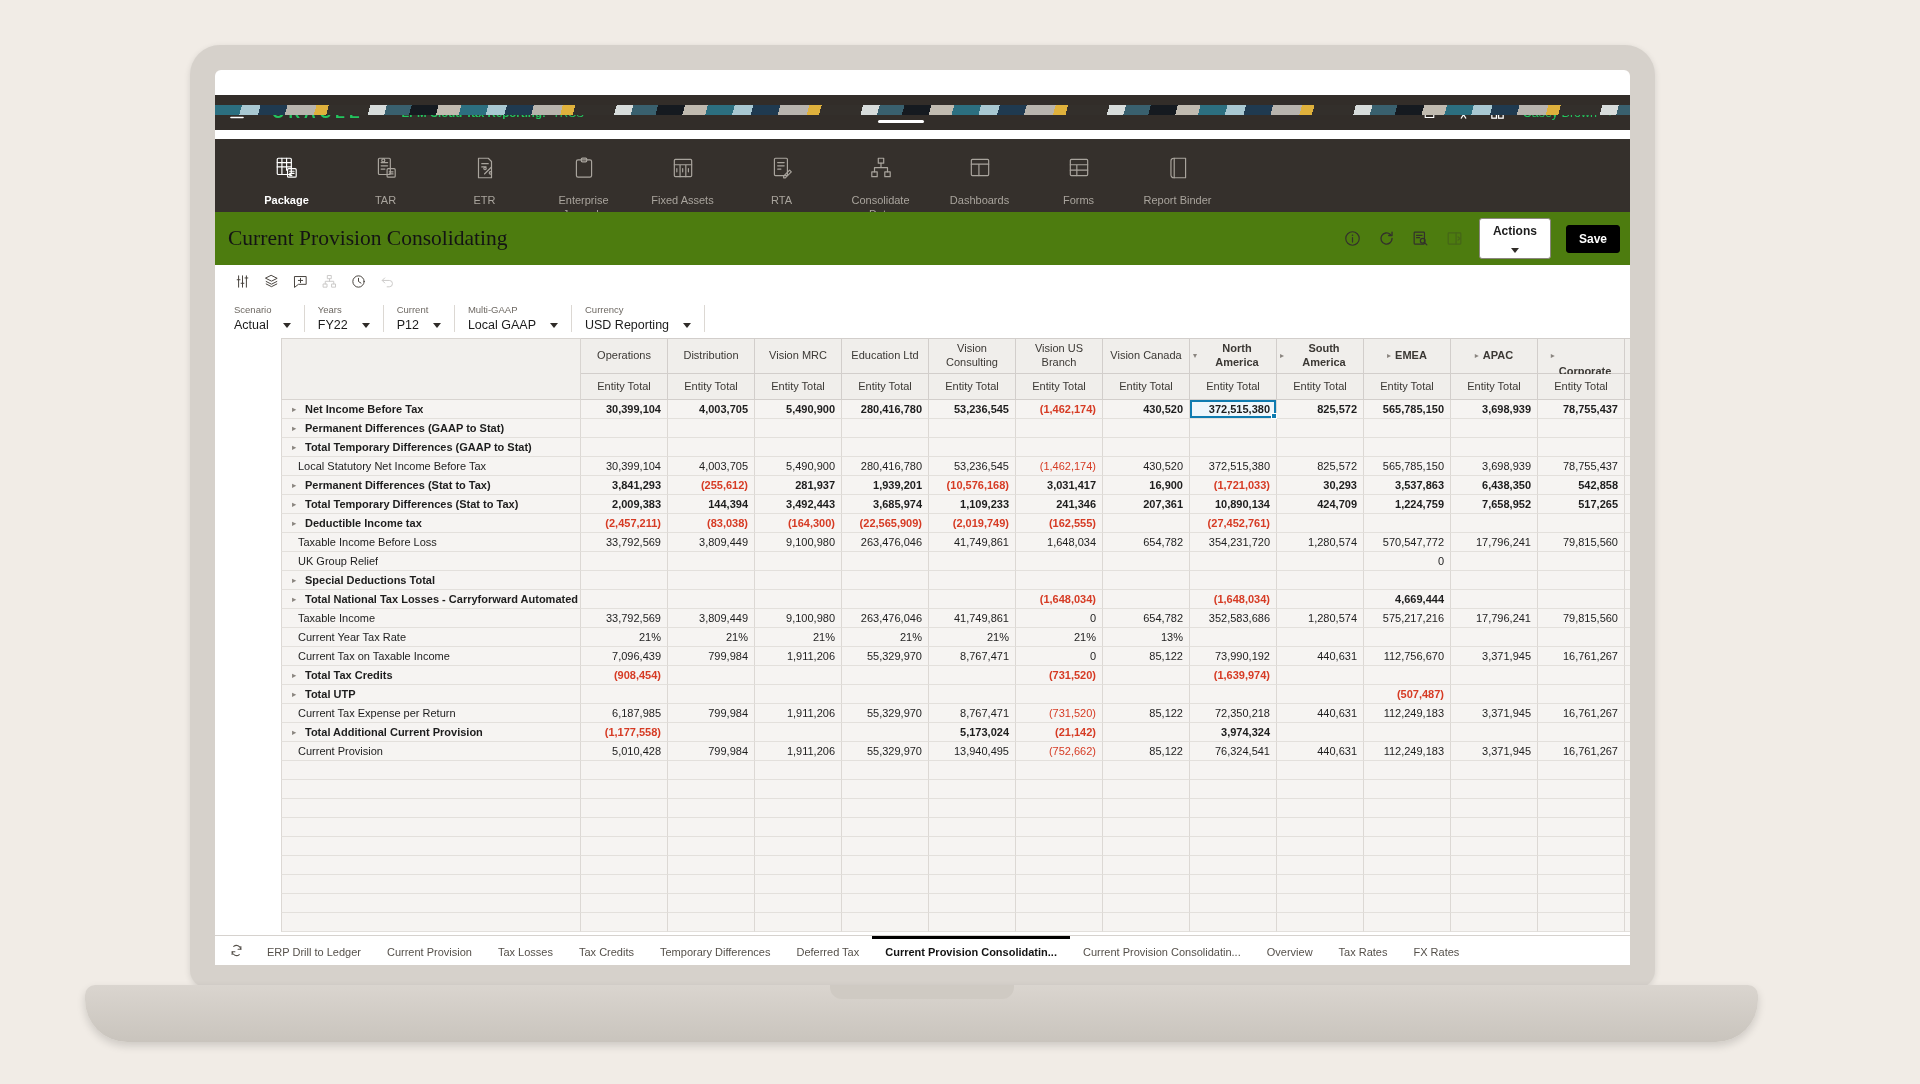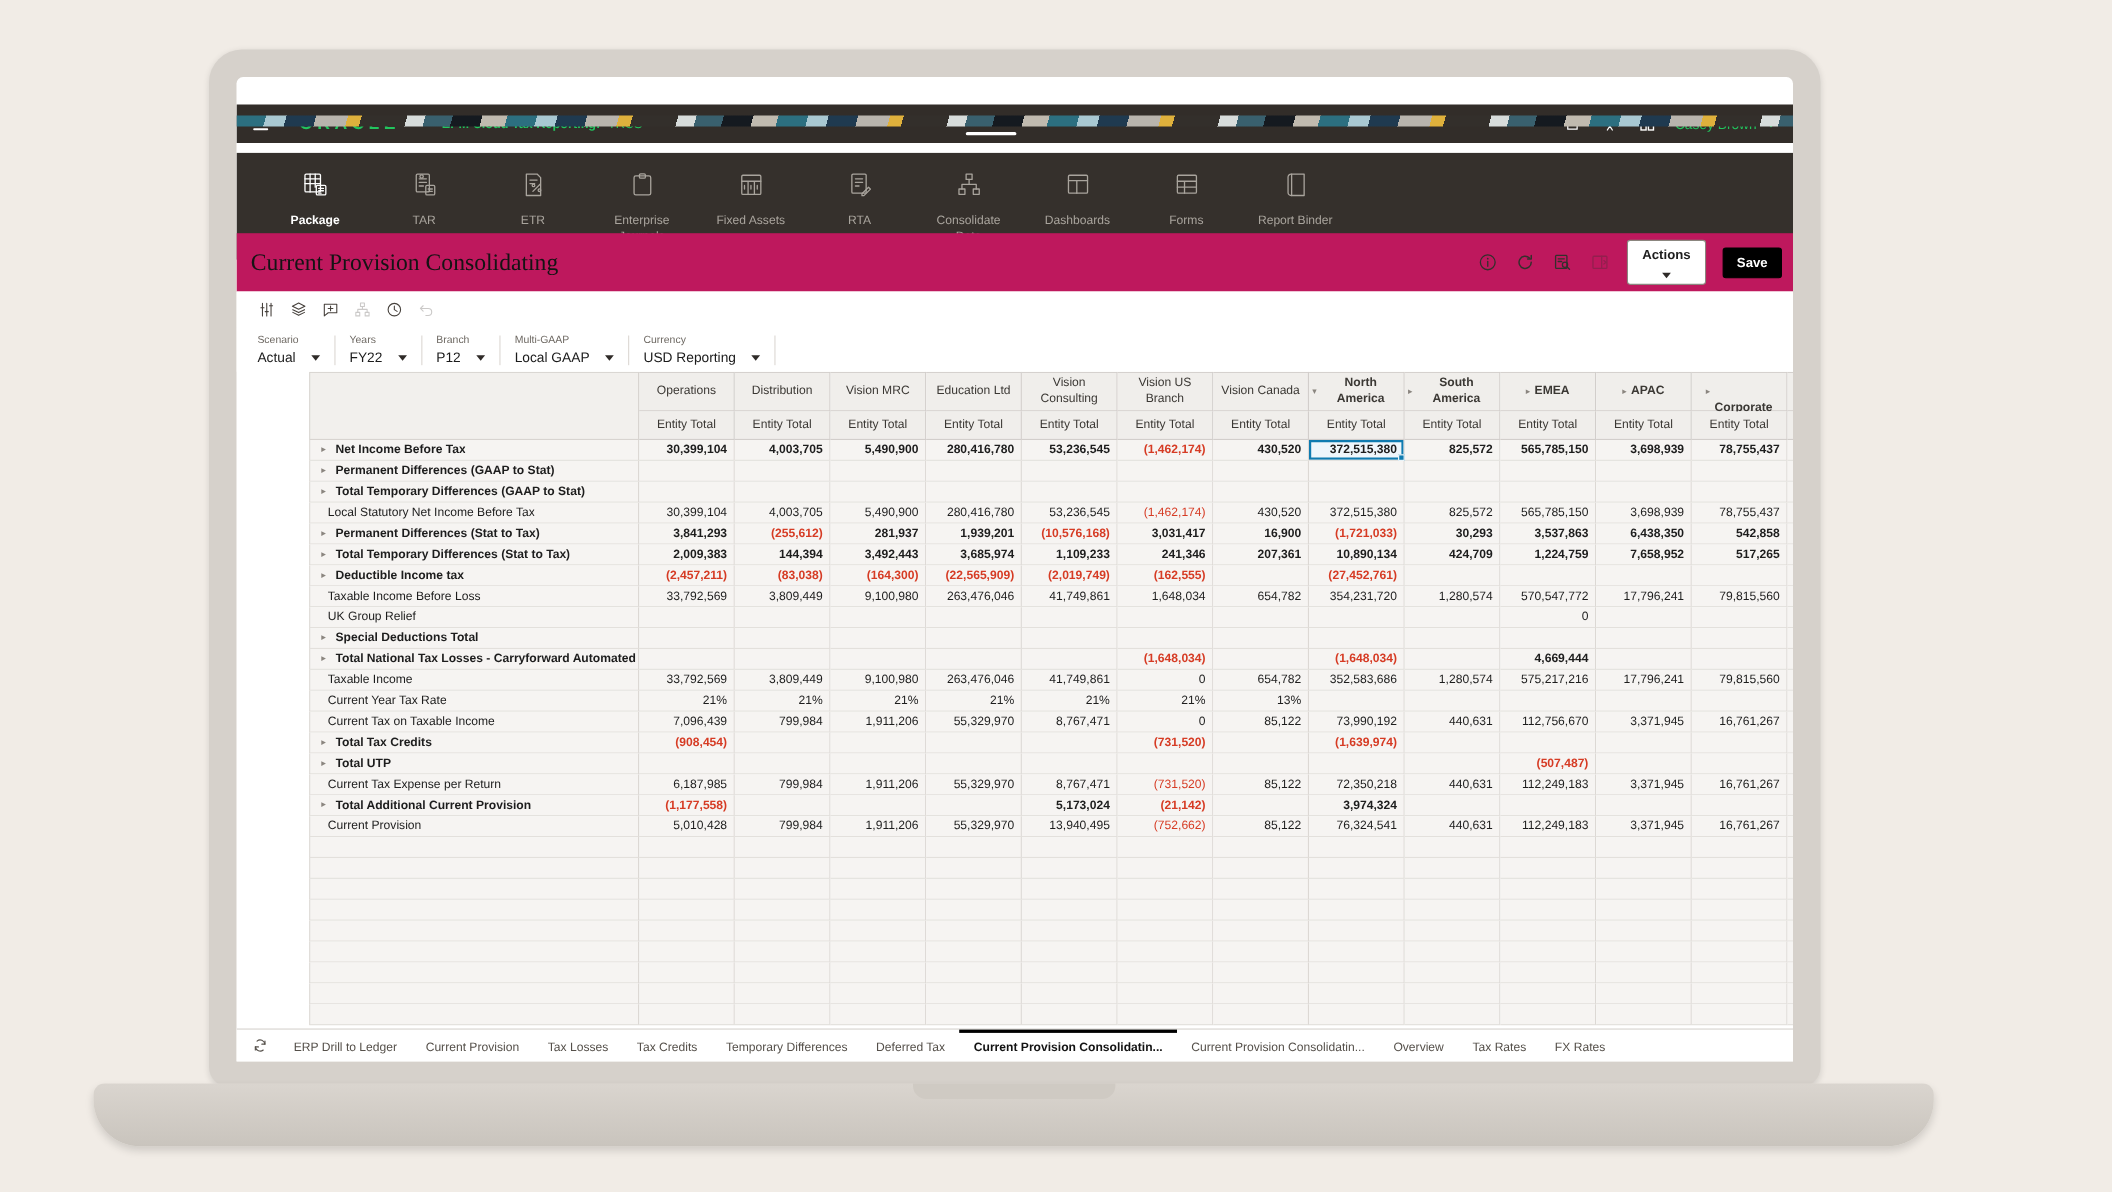--- a/index.html
+++ b/index.html
@@ -25,21 +25,21 @@
     background:repeating-linear-gradient(105deg,#2c6f80 0 26px,#a8c8d2 26px 44px,#1f3a50 44px 70px,#b8b4ad 70px 98px,#dfb13c 98px 110px,#332f2b 110px 150px,#d7dcdb 150px 166px,#39606e 166px 190px,#151a20 190px 216px,#c0baaf 216px 238px);}
 
   
   .nav{position:absolute;left:0;top:45px;width:100%;height:97px;background:#35302c;display:flex;padding-left:22px;box-sizing:border-box;margin-top:24px;}
   .nav-item{width:99px;text-align:center;padding-top:16px;color:#a9a49d;cursor:pointer;overflow:hidden;height:81px;}
   .nav-item .nav-label{font-size:11px;margin-top:9px;line-height:1.25;width:78px;margin-left:auto;margin-right:auto;}
   .nav-item.active{color:#ffffff;}
   .nav-item.active .nav-label{font-weight:bold;}
 
   
-  .titlebar{position:absolute;left:0;top:142px;width:100%;height:53px;background:#be185d;display:flex;align-items:center;padding:0 10px 0 13px;box-sizing:border-box;}
+  .titlebar{position:absolute;left:0;top:142px;width:100%;height:53px;background:#4d7c0f;display:flex;align-items:center;padding:0 10px 0 13px;box-sizing:border-box;}
   .page-title{font-family:"Liberation Serif",serif;font-size:21.5px;color:#141414;}
   .title-right{margin-left:auto;display:flex;align-items:center;gap:15px;}
   .t-icon{color:#33302c;display:flex;cursor:pointer;}
   .t-icon.disabled{opacity:.3;cursor:default;}
   .actions-btn{display:flex;align-items:center;gap:10px;border:1px solid #8b867f;border-radius:3px;padding:5px 13px;font-size:12px;font-weight:bold;color:#1d1d1d;background:#fff;cursor:pointer;flex-direction:column;}
   .save-btn{background:#000;color:#fff;font-size:12px;font-weight:bold;border-radius:3px;padding:6px 12px;cursor:pointer;border:1px solid #000;}
   .caret{width:0;height:0;border-left:4.5px solid transparent;border-right:4.5px solid transparent;border-top:5.5px solid #2f2b28;}
 
   
   .toolbar{position:absolute;left:0;top:195px;width:100%;height:33px;display:flex;align-items:center;gap:12px;padding-left:19px;box-sizing:border-box;background:#fff;}
@@ -274,21 +274,21 @@
           <div class="pov-sep"></div>
           <div class="pov-group">
             <span class="pov-label">Years</span>
             <span class="pov-value">
               <span>FY22</span>
               <span class="caret"></span>
             </span>
           </div>
           <div class="pov-sep"></div>
           <div class="pov-group">
-            <span class="pov-label">Branch</span>
+            <span class="pov-label">Current</span>
             <span class="pov-value">
               <span>P12</span>
               <span class="caret"></span>
             </span>
           </div>
           <div class="pov-sep"></div>
           <div class="pov-group">
             <span class="pov-label">Multi-GAAP</span>
             <span class="pov-value">
               <span>Local GAAP</span>

